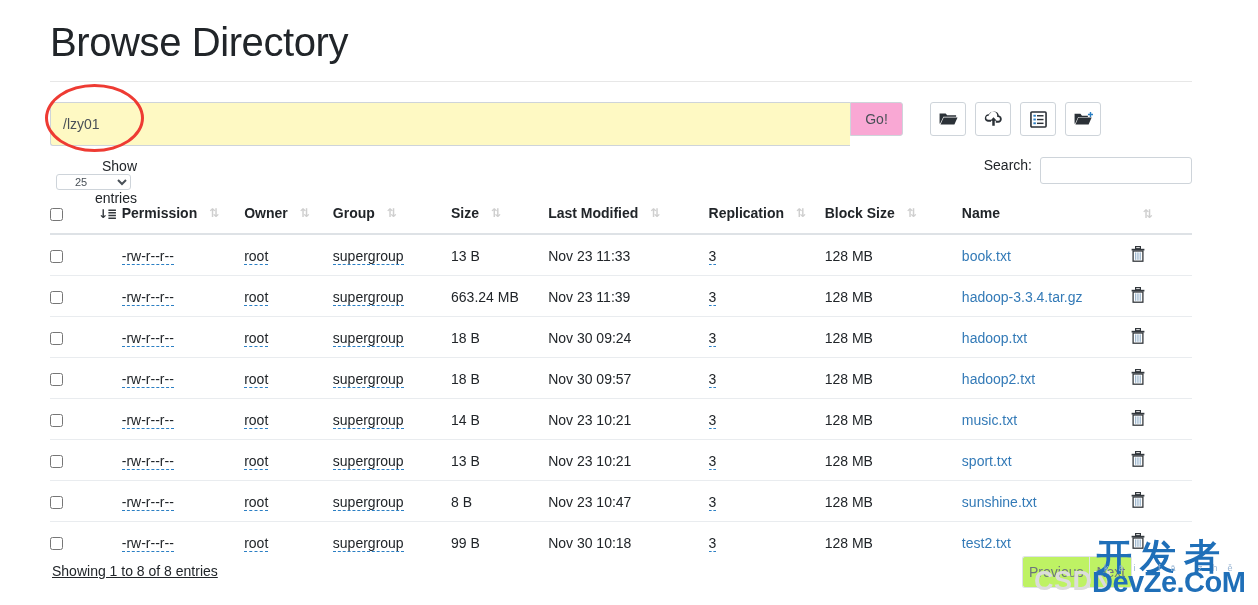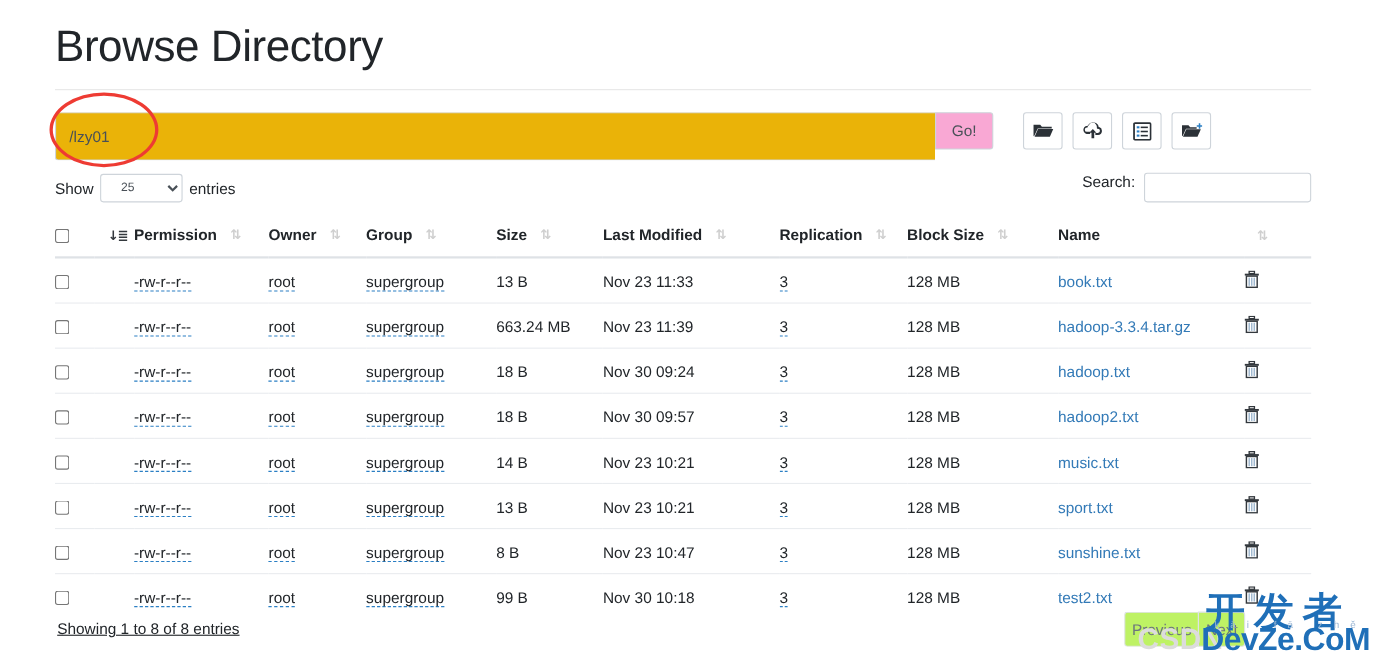--- a/index.html
+++ b/index.html
@@ -41,21 +41,21 @@
     left: 50px; top: 102px;
     width: 1142px; height: 34px;
   }
   .path-input {
     position: absolute;
     left: 0; top: 0;
     width: 800px; height: 44px;
     border: 1px solid #ced4da;
     border-right: none;
     border-radius: 3px 0 0 3px;
-    background: #eab308;
+    background: #fef9c3;
     font-family: "Liberation Sans", sans-serif;
     font-size: 14px;
     color: #495057;
     padding: 0 12px;
     outline: none;
   }
   .go-btn {
     position: absolute;
     left: 800px; top: 0;
     width: 53px; height: 34px;
@@ -87,24 +87,25 @@
     cursor: pointer;
     padding: 0;
   }
   .icon-btn svg { display: block; }
 
   
   .show-box {
     position: absolute;
     left: 50px; top: 158px;
     display: flex;
-    align-items: center;
+    align-items: flex-end;
     font-size: 14px;
     color: #212529;
     height: 26px;
+    flex-direction: column;
   }
   .show-box .lbl { white-space: nowrap; }
   .len-select {
     margin: 0 6px;
     width: 75px; height: 26px;
     border: 1px solid #ced4da;
     border-radius: 3px;
     background: #fff;
     font-family: "Liberation Sans", sans-serif;
     font-size: 11px;

